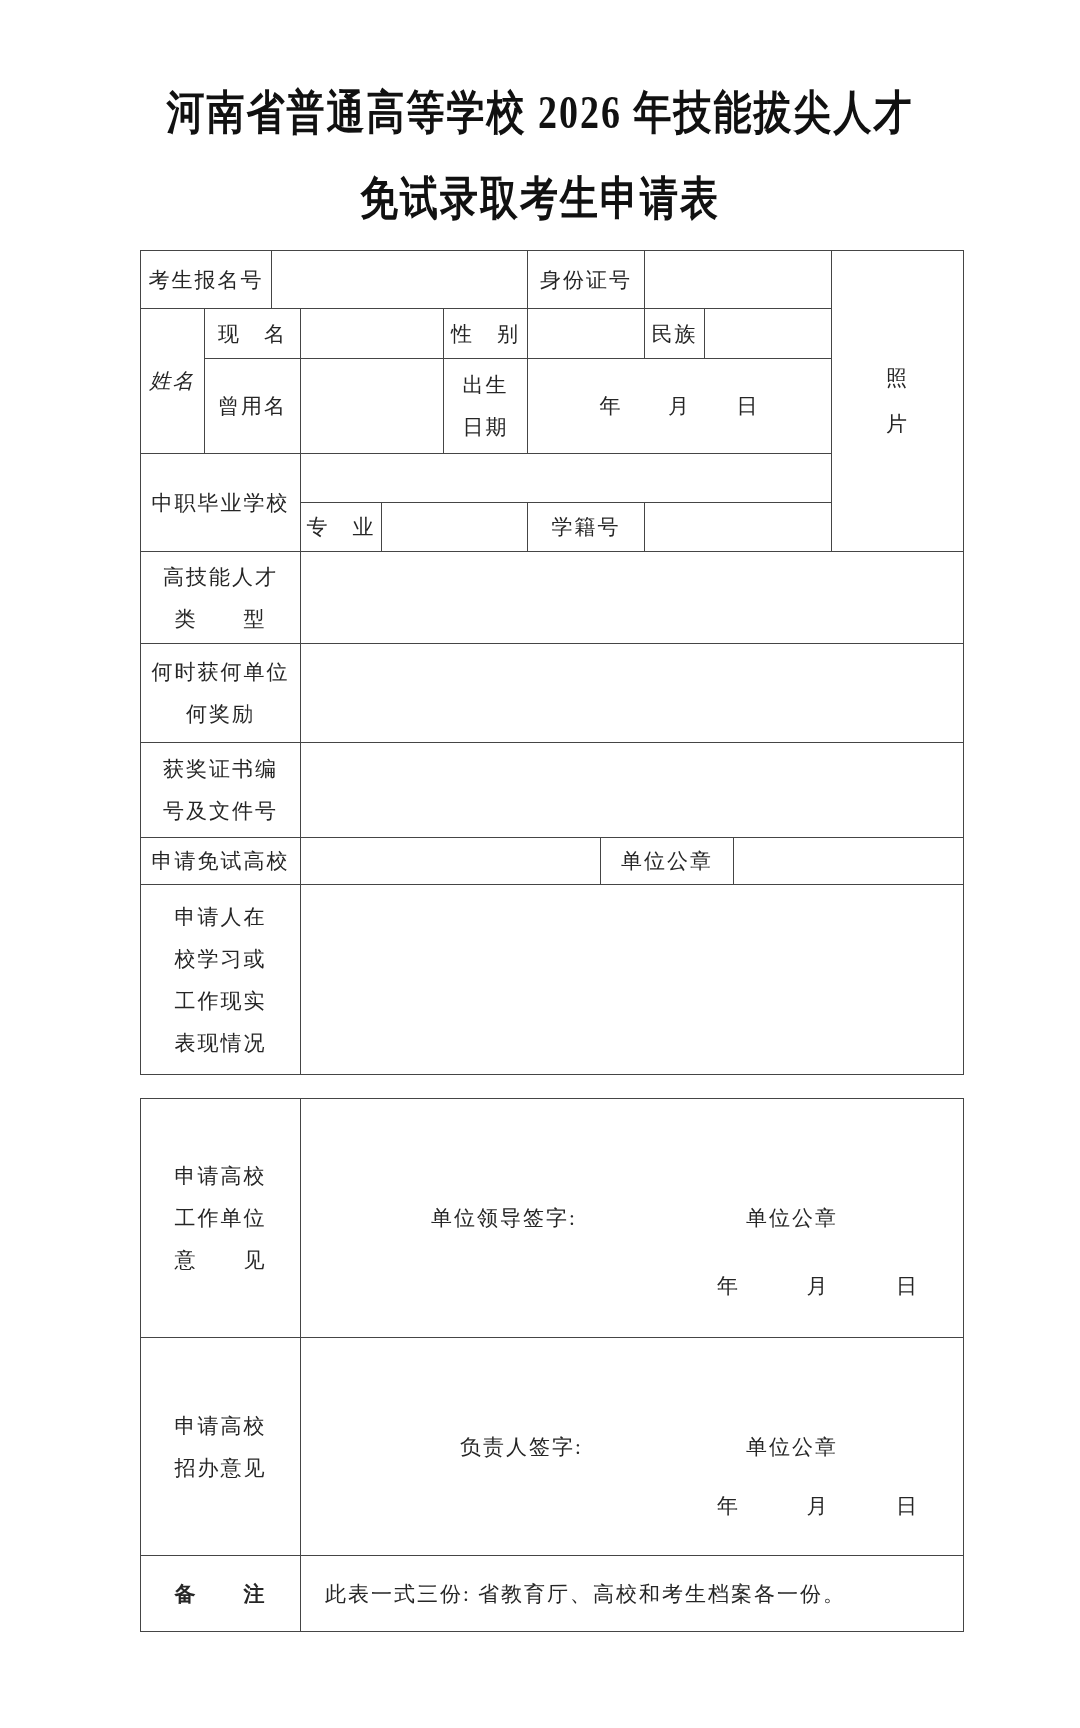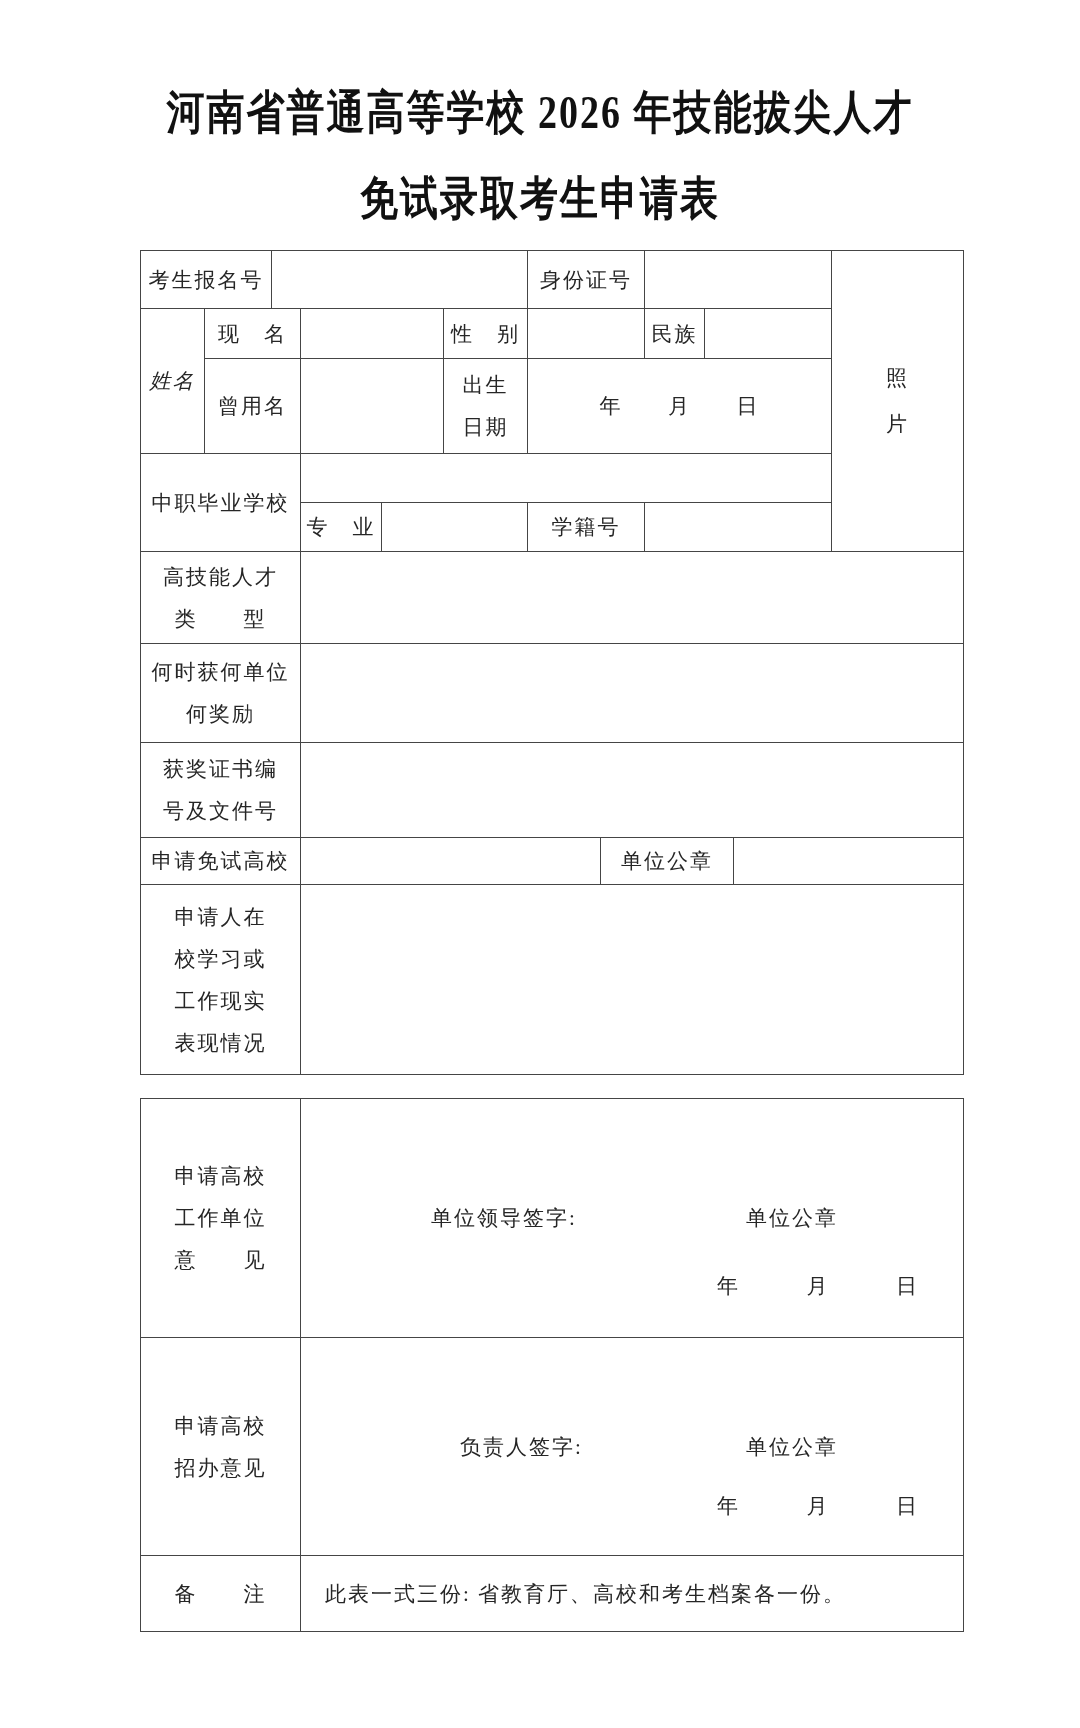--- a/index.html
+++ b/index.html
@@ -143,15 +143,15 @@
   <div class="c op nr" style="grid-column:2/3;grid-row:2/3;">
     <span class="sign" style="left:159px;">负责人签字:</span>
     <span class="seal">单位公章</span>
     <span class="daterow" style="bottom:28px;">
       <span>年</span>
       <span>月</span>
       <span>日</span>
     </span>
   </div>
 
-  <div class="c nb" style="grid-column:1/2;grid-row:3/4;">备　　注</div>
+  <div class="c nb" style="grid-column:1/2;grid-row:3/4;font-weight:bold;">备　　注</div>
   <div class="c remark-cell nr nb" style="grid-column:2/3;grid-row:3/4;">此表一式三份: 省教育厅、高校和考生档案各一份。</div>
 </div>
 
 </body></html>

